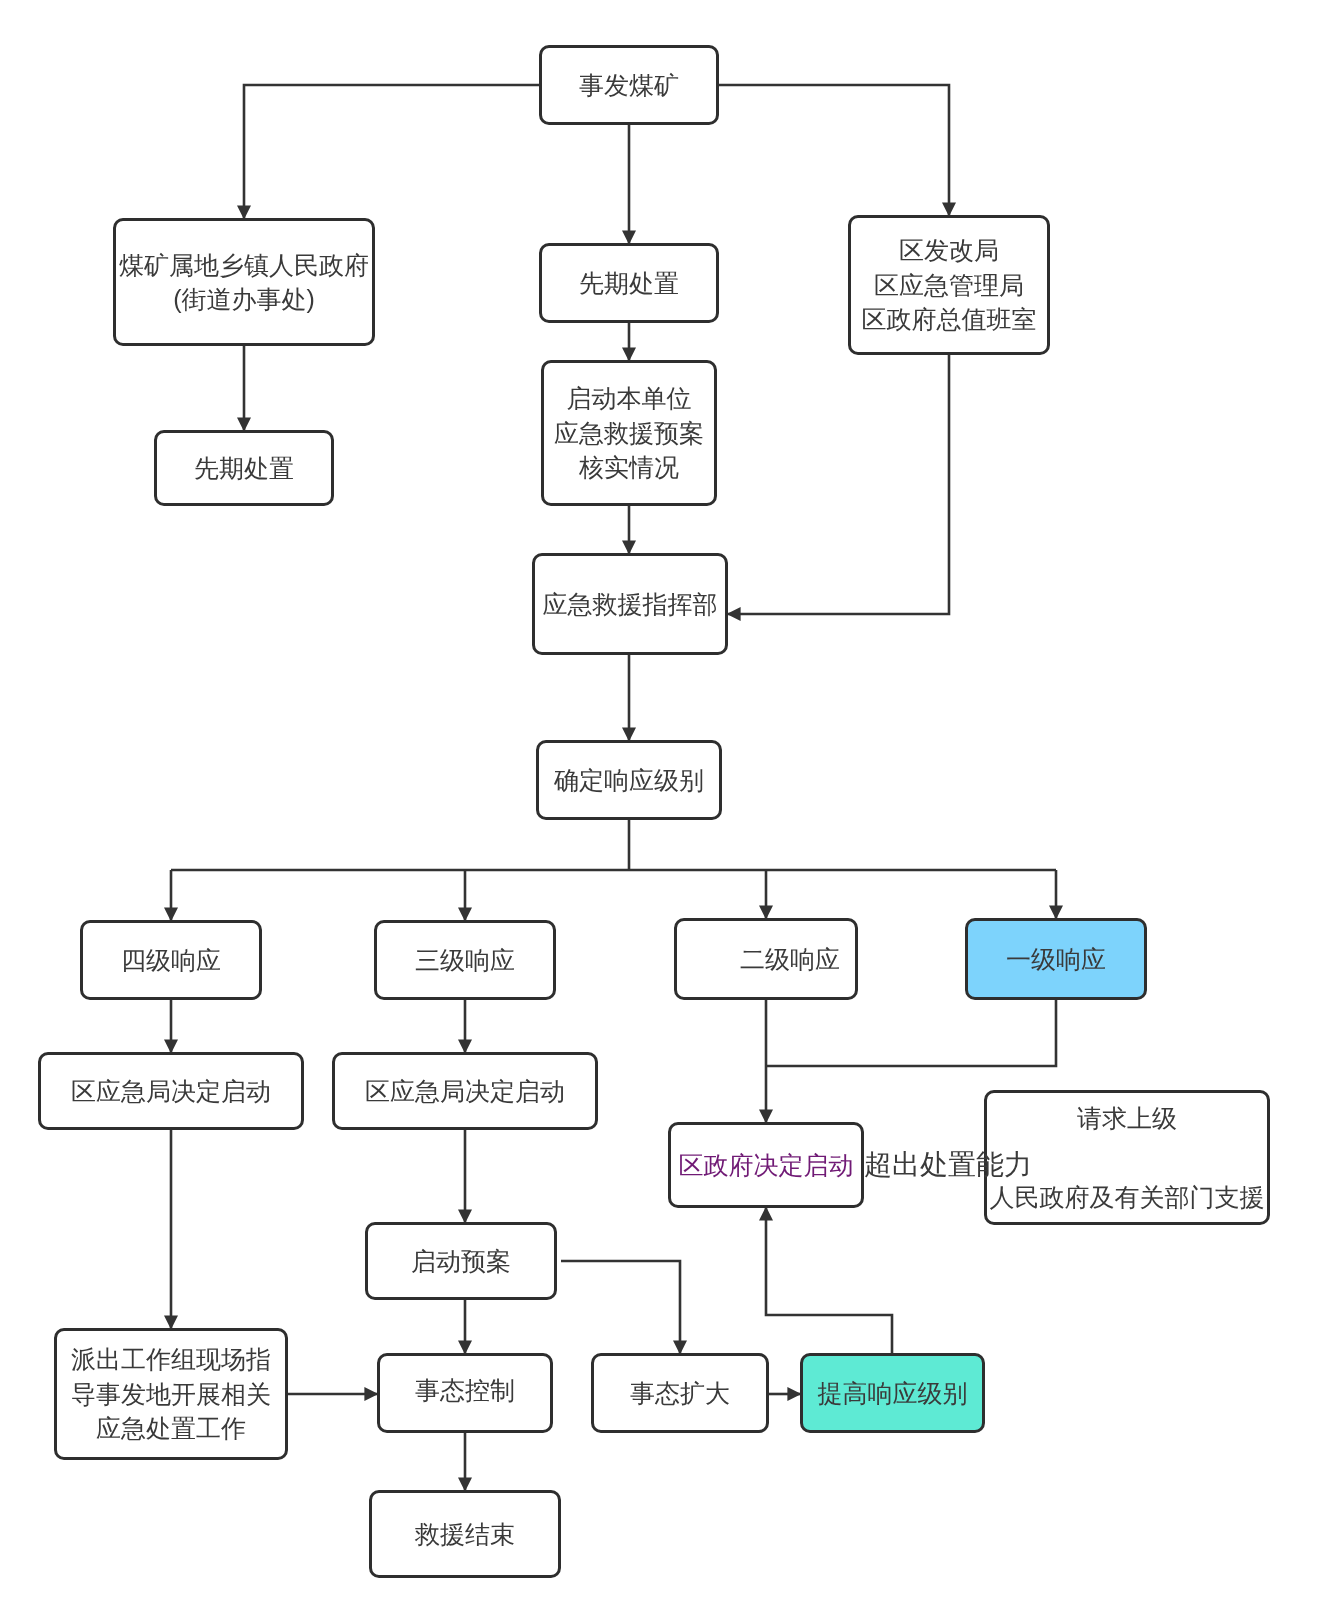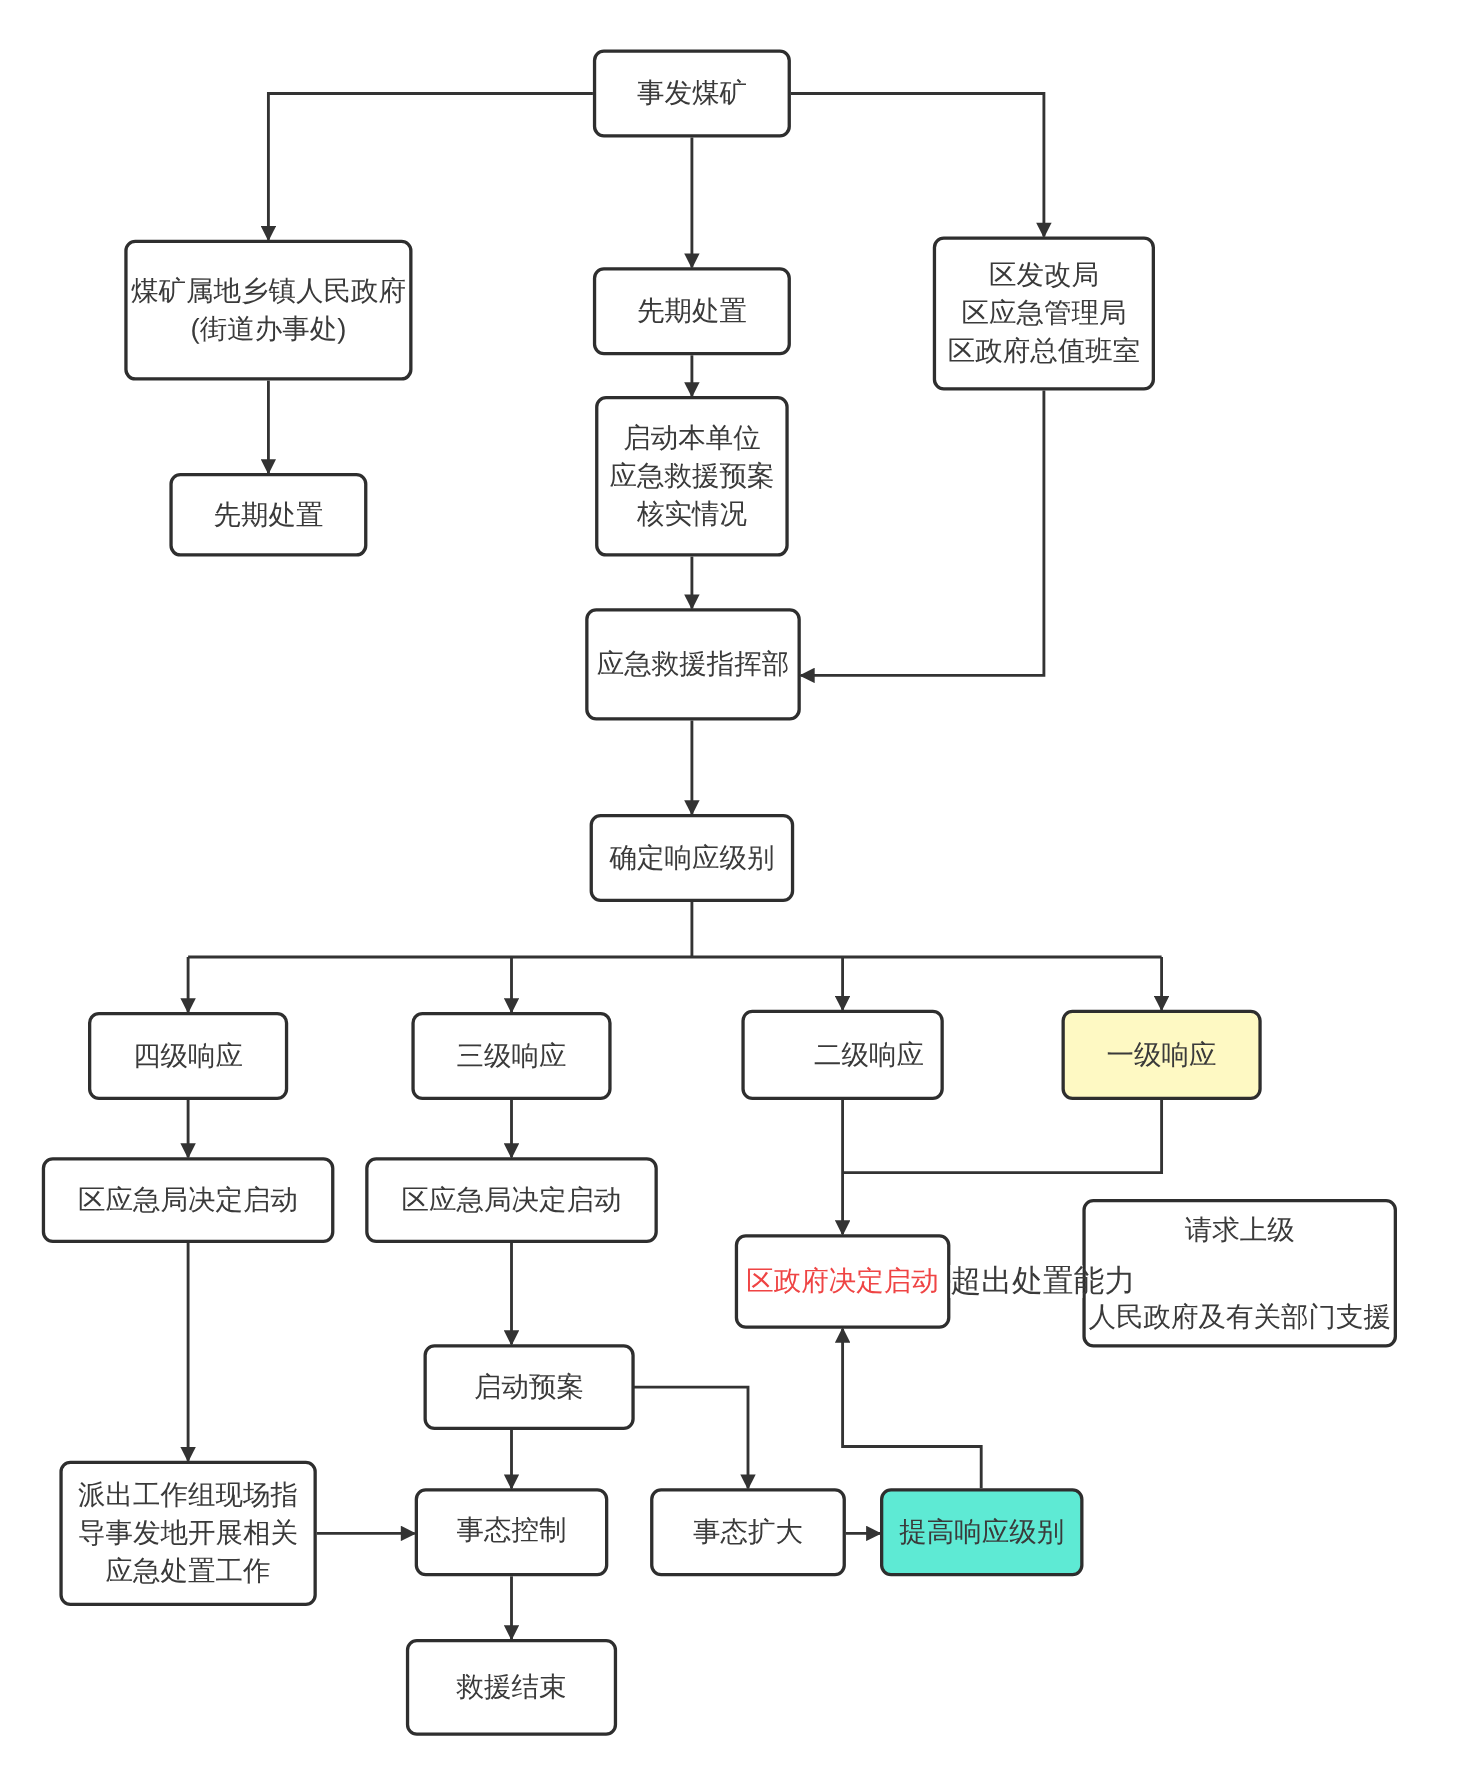--- a/index.html
+++ b/index.html
@@ -112,37 +112,37 @@
     </div>
     <div class="node" style="left: 80px; top: 920px; width: 182px; height: 80px; border-color: rgb(46, 46, 46); background: rgb(255, 255, 255); color: rgb(58, 58, 58);">
       <span class="line">四级响应</span>
     </div>
     <div class="node" style="left: 374px; top: 920px; width: 182px; height: 80px; border-color: rgb(46, 46, 46); background: rgb(255, 255, 255); color: rgb(58, 58, 58);">
       <span class="line">三级响应</span>
     </div>
     <div class="node" style="left: 674px; top: 918px; width: 184px; height: 82px; border-color: rgb(46, 46, 46); background: rgb(255, 255, 255); color: rgb(58, 58, 58); padding-left: 48px;">
       <span class="line">二级响应</span>
     </div>
-    <div class="node" style="left: 965px; top: 918px; width: 182px; height: 82px; border-color: rgb(46, 46, 46); background: #fef9c3; color: rgb(58, 58, 58);">
+    <div class="node" style="left: 965px; top: 918px; width: 182px; height: 82px; border-color: rgb(46, 46, 46); background: #7dd3fc; color: rgb(58, 58, 58);">
       <span class="line">一级响应</span>
     </div>
     <div class="node" style="left: 38px; top: 1052px; width: 266px; height: 78px; border-color: rgb(46, 46, 46); background: rgb(255, 255, 255); color: rgb(58, 58, 58);">
       <span class="line">区应急局决定启动</span>
     </div>
     <div class="node" style="left: 332px; top: 1052px; width: 266px; height: 78px; border-color: rgb(46, 46, 46); background: rgb(255, 255, 255); color: rgb(58, 58, 58);">
       <span class="line">区应急局决定启动</span>
     </div>
-    <div class="node" style="left: 668px; top: 1122px; width: 196px; height: 86px; border-color: rgb(46, 46, 46); background: rgb(255, 255, 255); color: #ef4444;">
+    <div class="node" style="left: 668px; top: 1122px; width: 196px; height: 86px; border-color: rgb(46, 46, 46); background: rgb(255, 255, 255); color: #701a75;">
       <span class="line">区政府决定启动</span>
     </div>
     <div class="node" style="left: 984px; top: 1090px; width: 286px; height: 135px; border-color: rgb(46, 46, 46); background: rgb(255, 255, 255); color: rgb(58, 58, 58); gap: 44px;">
       <span class="line">请求上级</span>
       <span class="line">人民政府及有关部门支援</span>
     </div>
-    <div class="node" style="left: 385px; top: 1222px; width: 192px; height: 78px; border-color: rgb(46, 46, 46); background: rgb(255, 255, 255); color: rgb(58, 58, 58);">
+    <div class="node" style="left: 365px; top: 1222px; width: 192px; height: 78px; border-color: rgb(46, 46, 46); background: rgb(255, 255, 255); color: rgb(58, 58, 58);">
       <span class="line">启动预案</span>
     </div>
     <div class="node" style="left: 54px; top: 1328px; width: 234px; height: 132px; border-color: rgb(46, 46, 46); background: rgb(255, 255, 255); color: rgb(58, 58, 58);">
       <span class="line">派出工作组现场指</span>
       <span class="line">导事发地开展相关</span>
       <span class="line">应急处置工作</span>
     </div>
     <div class="node" style="left: 377px; top: 1353px; width: 176px; height: 80px; border-color: rgb(46, 46, 46); background: rgb(255, 255, 255); color: rgb(58, 58, 58); font-family: Liberation Mono, monospace;">
       <span class="line">事态控制</span>
     </div>

